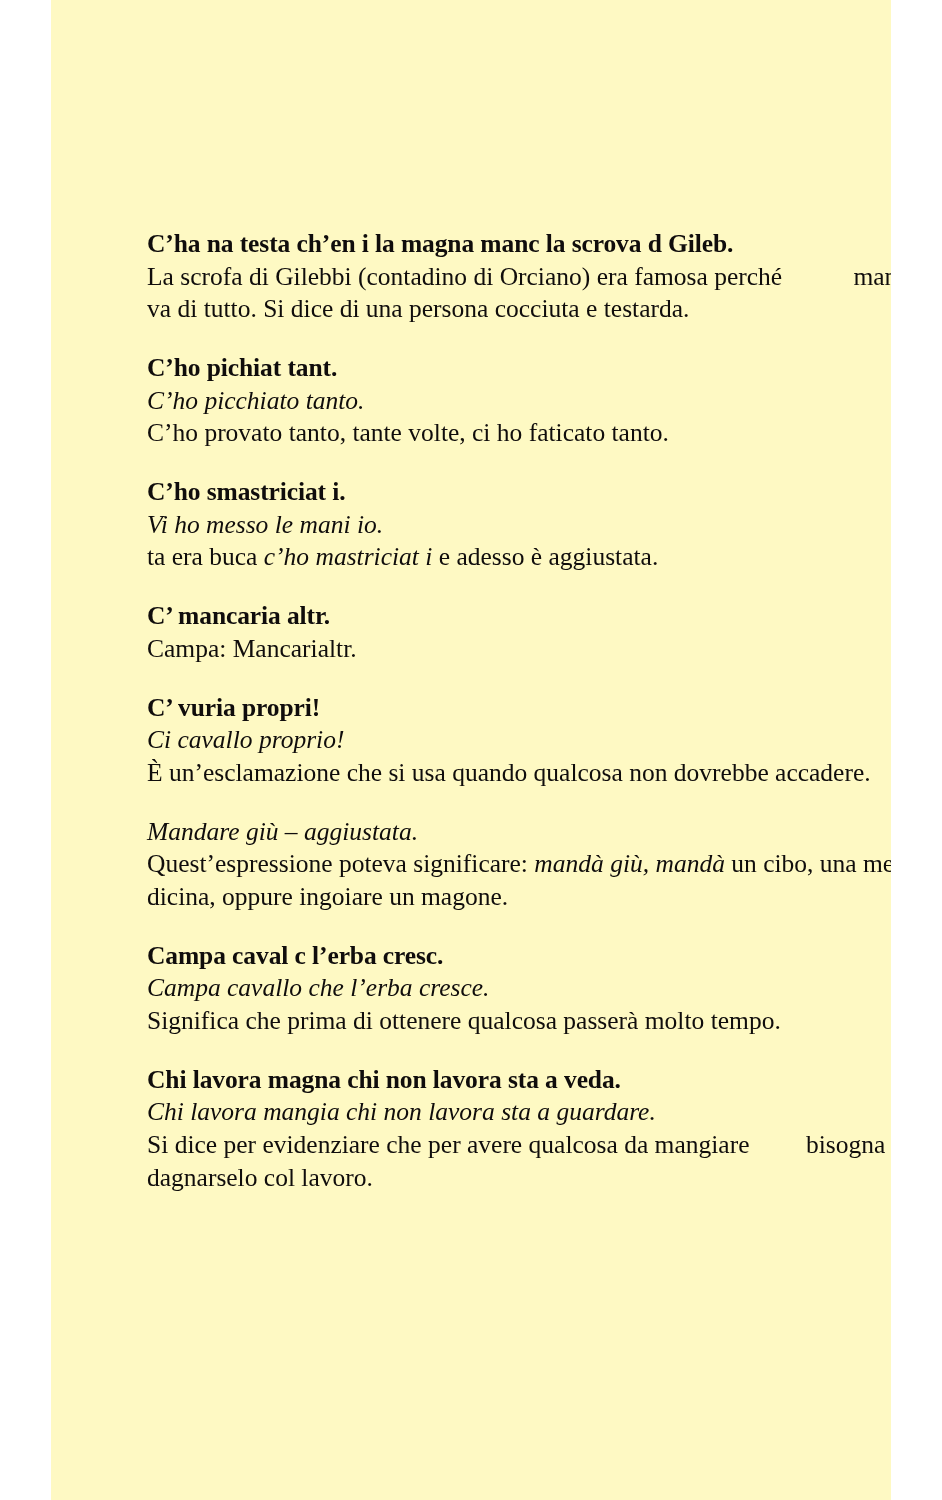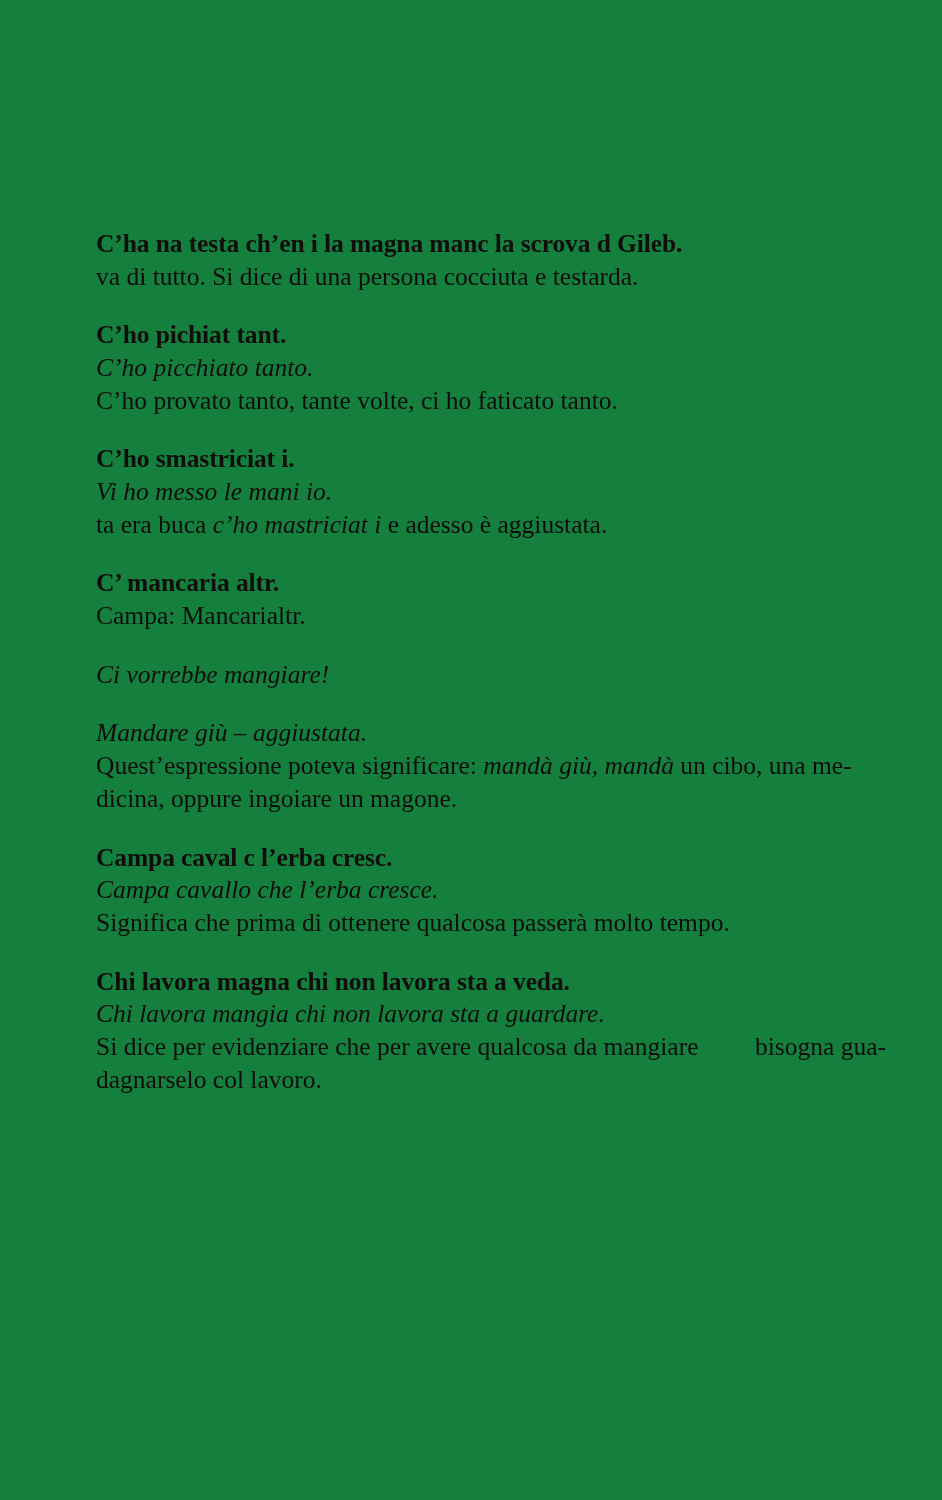--- a/index.html
+++ b/index.html
@@ -3,23 +3,23 @@
 <meta charset="utf-8">
 <title>Glossario dialettale</title>
 <style>
   html, body {
     margin: 0;
     padding: 0;
     background: #ffffff;
   }
   .page {
     position: relative;
-    width: 942px;
+    width: 840px;
     height: 1500px;
-    background: #15803d;
+    background: #fef9c3;
     overflow: hidden;
     margin: 0 auto;
   }
   .text-block {
     position: absolute;
     left: 96px;
     top: 228px;
     width: 790px;
     color: #100d0c;
     font-family: "Liberation Serif", "DejaVu Serif", serif;
@@ -72,20 +72,24 @@
 </style>
 </head>
 <body>
 
 <div class="page">
   <div class="text-block">
 
     <div class="entry">
       <div class="headword">C’ha na testa ch’en i la magna manc la scrova d Gileb.</div>
       <div class="explanation">
+        <span class="line just">
+            <span>La scrofa di Gilebbi (contadino di Orciano) era famosa perché</span>
+            <span>mangia-</span>
+          </span>
         <span class="line">va di tutto. Si dice di una persona cocciuta e testarda.</span>
       </div>
     </div>
 
     <div class="entry">
       <div class="headword">C’ho pichiat tant.</div>
       <div class="gloss">C’ho picchiato tanto.</div>
       <div class="explanation">
         <span class="line">C’ho provato tanto, tante volte, ci ho faticato tanto.</span>
       </div>
@@ -100,21 +104,25 @@
     </div>
 
     <div class="entry">
       <div class="headword">C’ mancaria altr.</div>
       <div class="explanation">
         <span class="line">Campa: Mancarialtr.</span>
       </div>
     </div>
 
     <div class="entry">
-      <div class="gloss">Ci vorrebbe mangiare!</div>
+      <div class="headword">C’ vuria propri!</div>
+      <div class="gloss">Ci cavallo proprio!</div>
+      <div class="explanation">
+        <span class="line">È un’esclamazione che si usa quando qualcosa non dovrebbe accadere.</span>
+      </div>
     </div>
 
     <div class="entry">
       <div class="gloss">Mandare giù – aggiustata.</div>
       <div class="explanation">
         <span class="line"><span>Quest’espressione poteva significare: </span><em class="inline">mandà giù, mandà</em><span> un cibo, una me-</span></span>
         <span class="line">dicina, oppure ingoiare un magone.</span>
       </div>
     </div>
 

